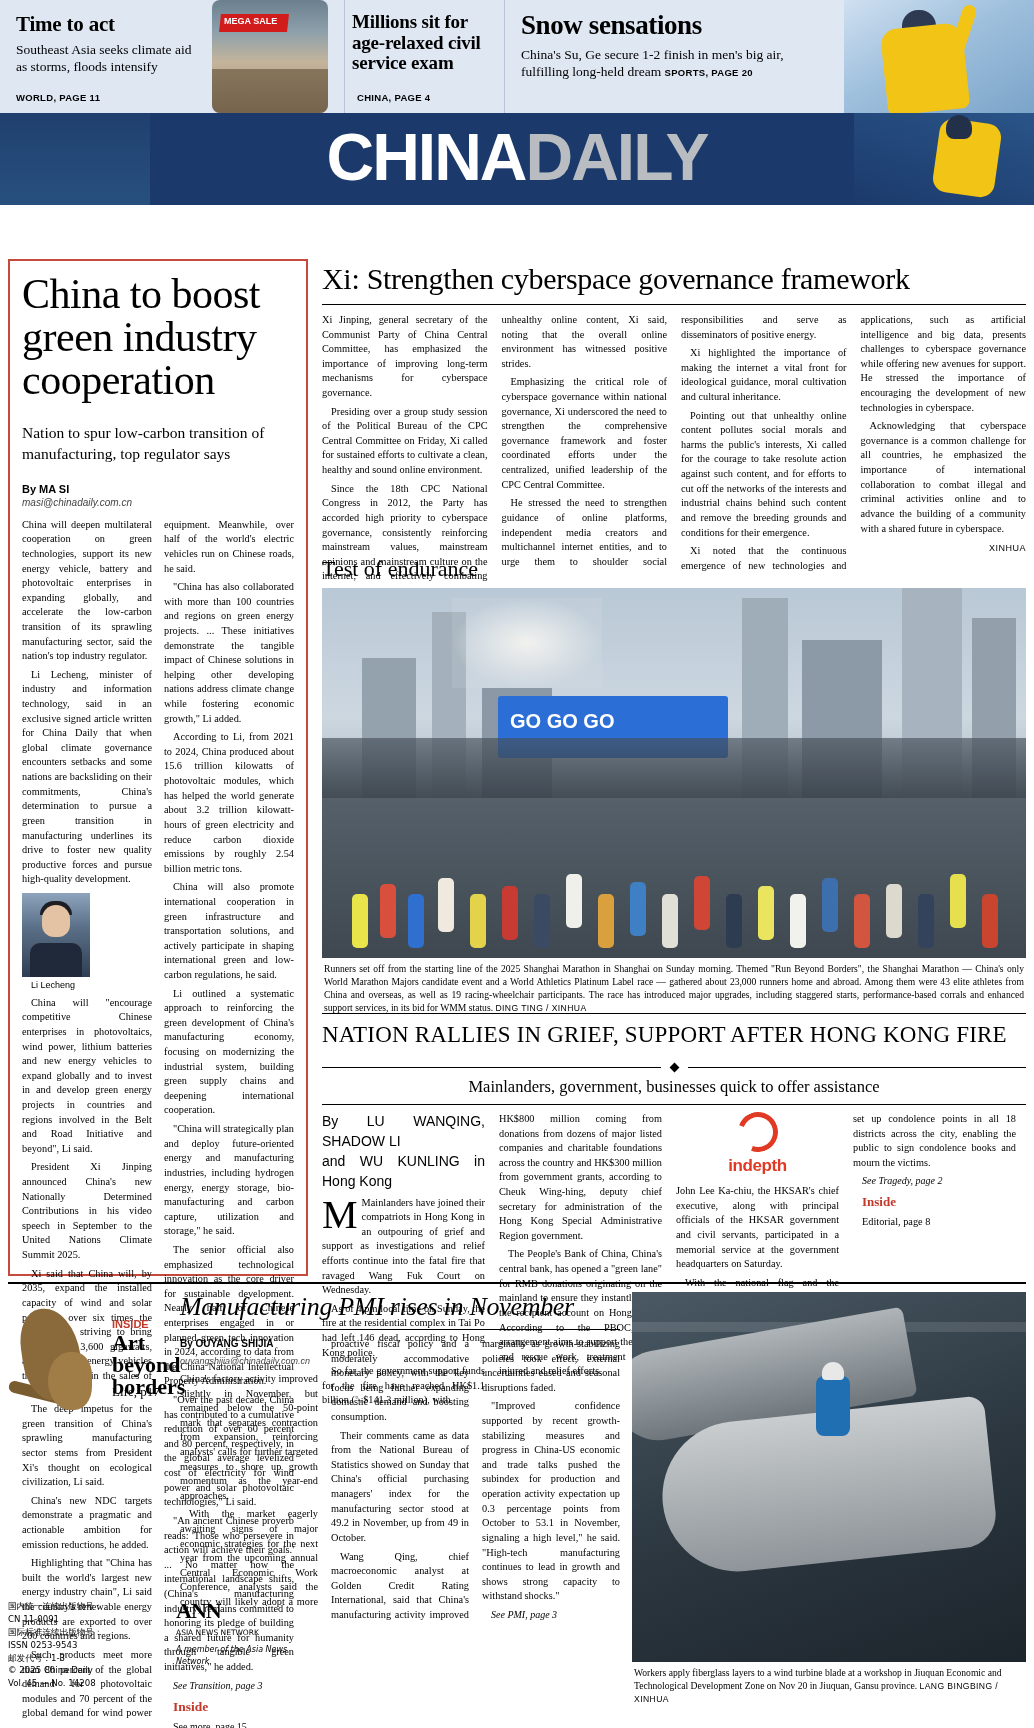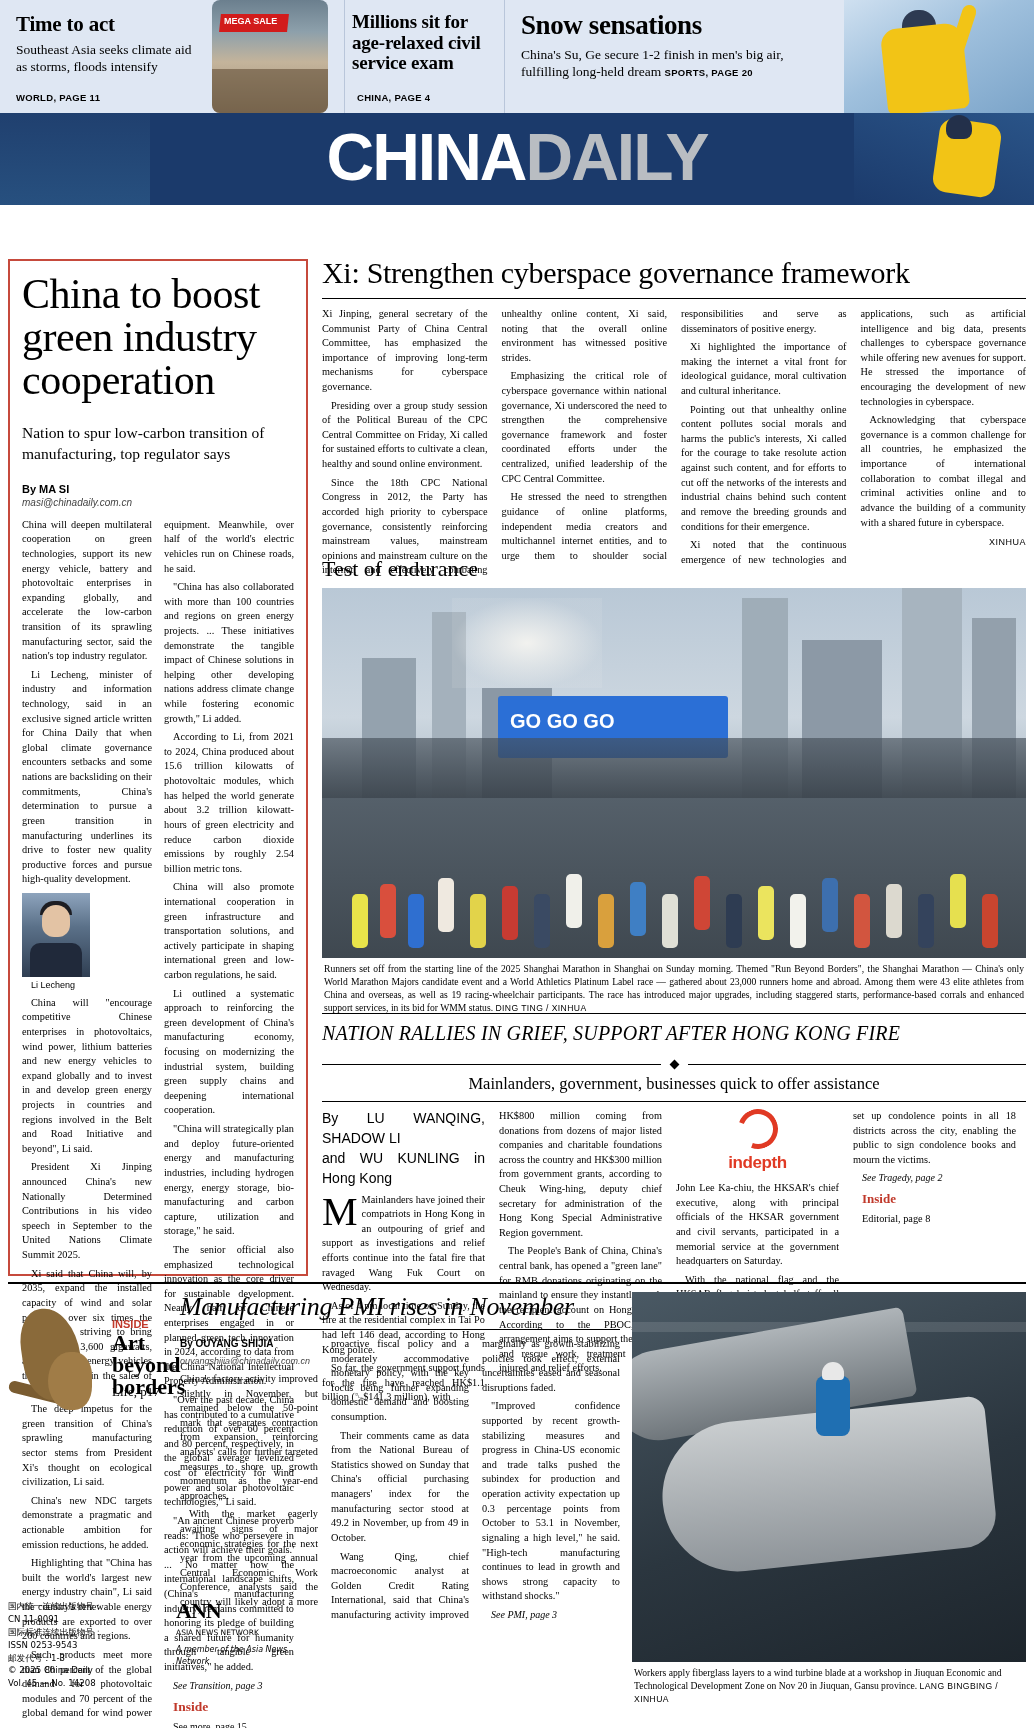--- a/index.html
+++ b/index.html
@@ -65,21 +65,21 @@
   .portrait{width:68px;height:84px;float:left;margin:2px 6px 2px 0;background:linear-gradient(180deg,#8ea4bd 0%, #5b7189 40%, #2f3e52 100%);position:relative;}
   .portrait .face{position:absolute;left:20px;top:12px;width:28px;height:32px;background:#e3c3a4;border-radius:14px 14px 12px 12px;}
   .portrait .hair{position:absolute;left:18px;top:8px;width:32px;height:14px;background:#1d1d22;border-radius:16px 16px 0 0;}
   .portrait .suit{position:absolute;left:8px;bottom:0;width:52px;height:34px;background:#20293a;border-radius:10px 10px 0 0;}
   .portcap{font-size:9px;font-family:"Liberation Sans",sans-serif;margin:0 0 5px 0;clear:left;}
   .seeline{font-size:10px;font-style:italic;margin:6px 0 0 0;}
   .insidered{font-size:13.5px;font-weight:bold;color:#c0392b;font-family:"Liberation Serif",serif;margin:2px 0 0 0;}
   .seemore{font-size:10px;margin:4px 0 0 0;}
 
   
-  .xi{position:absolute;left:322px;top:256px;width:704px;}
+  .xi{position:absolute;left:322px;top:262px;width:704px;}
   .xi h2{margin:0;font-size:30px;font-weight:normal;letter-spacing:-0.3px;}
   .xi .rule{border-bottom:1px solid #000;margin-top:8px;}
   .xicols{margin-top:8px;column-count:4;column-gap:14px;font-size:10.3px;line-height:1.42;text-align:justify;hyphens:auto;}
   .xicols p{margin:0 0 4px 0;text-indent:9px;}
   .xicols p.first{text-indent:0;}
   .xicols .credit{font-family:"Liberation Sans",sans-serif;font-size:9px;text-align:right;text-indent:0;margin-top:6px;letter-spacing:0.5px;}
 
   
   .endur{position:absolute;left:322px;top:556px;width:704px;}
   .endur h3{margin:0 0 6px 0;font-size:22px;font-weight:normal;}
@@ -98,21 +98,21 @@
   .photo .banner .go{position:absolute;top:14px;color:#fff;font-family:"Liberation Sans",sans-serif;font-weight:bold;font-size:20px;}
   .photo .road{position:absolute;left:0;bottom:0;width:100%;height:160px;background:linear-gradient(180deg,#55606a 0%,#3f4850 100%);}
   .photo .crowdband{position:absolute;left:0;bottom:150px;width:100%;height:70px;background:linear-gradient(180deg,rgba(70,80,90,0.65),rgba(50,58,66,0.9));}
   .runner{position:absolute;bottom:10px;width:16px;height:54px;border-radius:5px;}
   .photocap{width:704px;box-sizing:border-box;padding:5px 2px 0 2px;font-size:9.6px;line-height:1.35;text-align:justify;}
   .photocap .cred{font-family:"Liberation Sans",sans-serif;font-size:8.6px;letter-spacing:0.4px;}
 
   
   .hk{position:absolute;left:322px;top:1013px;width:704px;}
   .hk .toprule{border-top:1px solid #000;}
-  .hk h2{margin:8px 0 16px 0;font-size:20px;font-style:italic;font-weight:normal;letter-spacing:0.2px;}
+  .hk h2{margin:8px 0 16px 0;font-size:23px;font-weight:normal;letter-spacing:0.2px;}
   .hk .subwrap{display:flex;align-items:center;gap:10px;margin-top:9px;}
   .hk .subwrap .ln{flex:1;height:1px;background:#000;}
   .hk .subwrap .dia{width:7px;height:7px;background:#000;transform:rotate(45deg);}
   .hk .sub{margin:6px 0 0 0;font-size:16.5px;text-align:center;}
   .hk .hrule{border-bottom:1px solid #000;margin-top:7px;}
   .hkcols{margin-top:7px;display:flex;gap:14px;font-size:10.3px;line-height:1.42;text-align:justify;}
   .hkcols .c{width:163px;}
   .hkcols p{margin:0 0 4px 0;text-indent:9px;}
   .hkcols p.first{text-indent:0;}
   .hkcols .byl{font-family:"Liberation Sans",sans-serif;font-weight:bold;font-size:14px;text-indent:0;}

